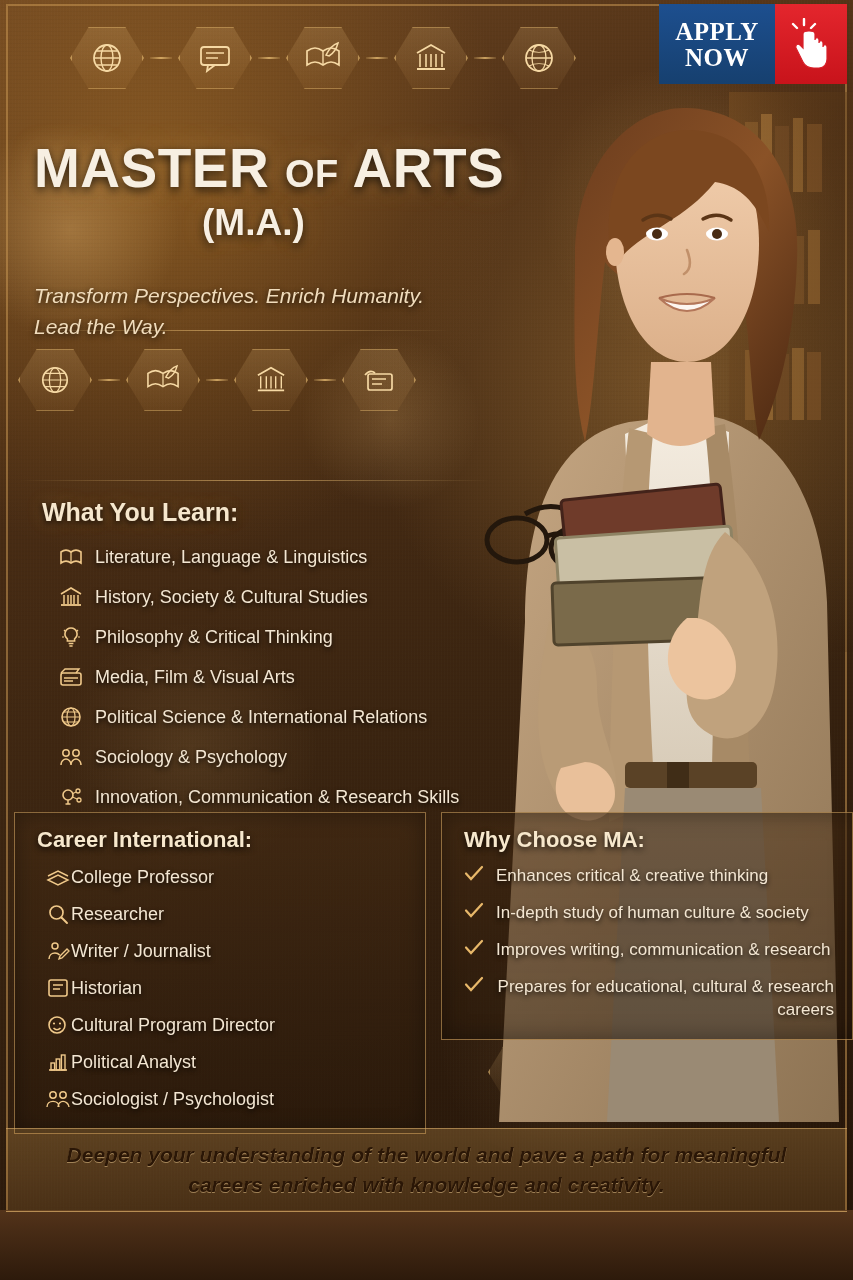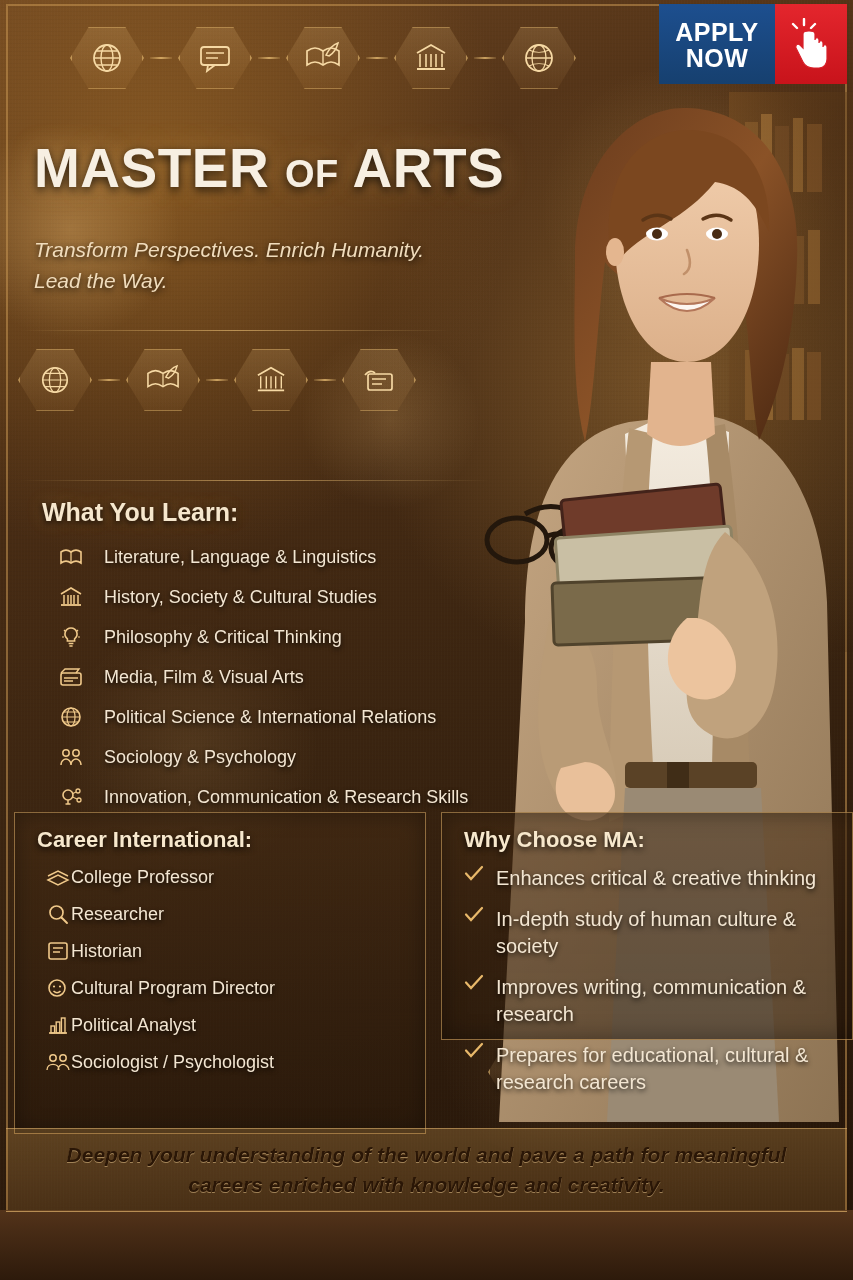--- a/index.html
+++ b/index.html
@@ -59,20 +59,21 @@
     font-size: 25px;
     line-height: 1.05;
     letter-spacing: 0.5px;
     padding: 12px 16px 10px 16px;
     text-align: center;
     display: flex;
     flex-direction: column;
     justify-content: center;
     width: 116px;
     box-sizing: border-box;
+    font-family: Liberation Serif, serif;
   }
   .apply-cursor {
     width: 72px;
     background: linear-gradient(180deg, #e4262d 0%, #c8131b 100%);
     display: flex;
     align-items: center;
     justify-content: center;
   }
   
   .hexstrip {
@@ -163,21 +164,21 @@
   .sec-heading {
     font-size: 25px;
     font-weight: bold;
     color: #f6e7cd;
     text-shadow: 0 2px 6px rgba(0,0,0,0.85), 0 0 18px rgba(255,190,100,0.25);
     margin: 0 0 18px 14px;
   }
   .learn-row {
     display: flex;
     align-items: center;
-    gap: 20px;
+    gap: 11px;
     margin: 0 0 16px 30px;
   }
   .learn-row .li {
     width: 26px;
     height: 24px;
     flex: 0 0 26px;
     color: #f0c98a;
     display: flex;
     align-items: center;
     justify-content: center;
@@ -230,24 +231,25 @@
     gap: 12px;
     margin: 0 18px 14px 22px;
   }
   .why-row .check {
     flex: 0 0 20px;
     color: #e8b86a;
     font-size: 20px;
     line-height: 1.05;
   }
   .why-row .wt {
-    font-size: 20px;
+    font-size: 17px;
     color: #f3e6d2;
     line-height: 1.35;
     text-shadow: 0 2px 5px rgba(0,0,0,0.8);
+    text-align: right;
   }
   
   .footer {
     position: absolute;
     left: 6px;
     right: 6px;
     top: 1128px;
     height: 82px;
     z-index: 20;
     background: linear-gradient(180deg, rgba(200,150,78,0.30), rgba(150,104,48,0.28));
@@ -458,20 +460,21 @@
       <path d="M258 556 C238 572 232 604 248 624 C266 646 300 640 306 614 C312 588 290 560 268 556 Z" fill="#ecc49e"></path>
     </svg>
   </div>
 
   <div class="headline">
     <h1 class="title-main">
       <span>MASTER</span>
       <span class="of">OF</span>
       <span>ARTS</span>
     </h1>
+    <div class="title-sub">(M.A.)</div>
     <div class="tagline">Transform Perspectives. Enrich Humanity. Lead the Way.</div>
   </div>
 
   <div class="hexstrip mid">
     <div class="hex">
       <svg width="32" height="32" viewBox="0 0 34 34" fill="none">
           <circle cx="17" cy="17" r="13" stroke="currentColor" stroke-width="1.8"></circle>
           <ellipse cx="17" cy="17" rx="6" ry="13" stroke="currentColor" stroke-width="1.3"></ellipse>
           <path d="M4 17h26M6.5 10h21M6.5 24h21" stroke="currentColor" stroke-width="1.2"></path>
         </svg>
@@ -624,20 +627,30 @@
     <div class="career-row">
       <span class="ci">
         <svg width="22" height="22" viewBox="0 0 22 22" fill="none">
             <circle cx="9.5" cy="9.5" r="6.5" stroke="currentColor" stroke-width="1.7"></circle>
             <path d="M14.5 14.5L20 20" stroke="currentColor" stroke-width="1.9" stroke-linecap="round"></path>
           </svg>
       </span>
       <span class="ct">Researcher</span>
     </div>
 
+    <div class="career-row">
+      <span class="ci">
+        <svg width="24" height="22" viewBox="0 0 24 22" fill="none">
+            <circle cx="9" cy="6" r="3" stroke="currentColor" stroke-width="1.5"></circle>
+            <path d="M3 19c0-4 3-6 6-6 2 0 3.5.7 4.6 2" stroke="currentColor" stroke-width="1.5" fill="none"></path>
+            <path d="M14 16l7-7 2 2-7 7-3 1z" stroke="currentColor" stroke-width="1.4" fill="none"></path>
+          </svg>
+      </span>
+      <span class="ct">Writer / Journalist</span>
+    </div>
 
     <div class="career-row">
       <span class="ci">
         <svg width="24" height="22" viewBox="0 0 24 22" fill="none">
             <rect x="3" y="3" width="18" height="16" rx="2" stroke="currentColor" stroke-width="1.6"></rect>
             <path d="M7 8h10M7 12h7" stroke="currentColor" stroke-width="1.4"></path>
           </svg>
       </span>
       <span class="ct">Historian</span>
     </div>

